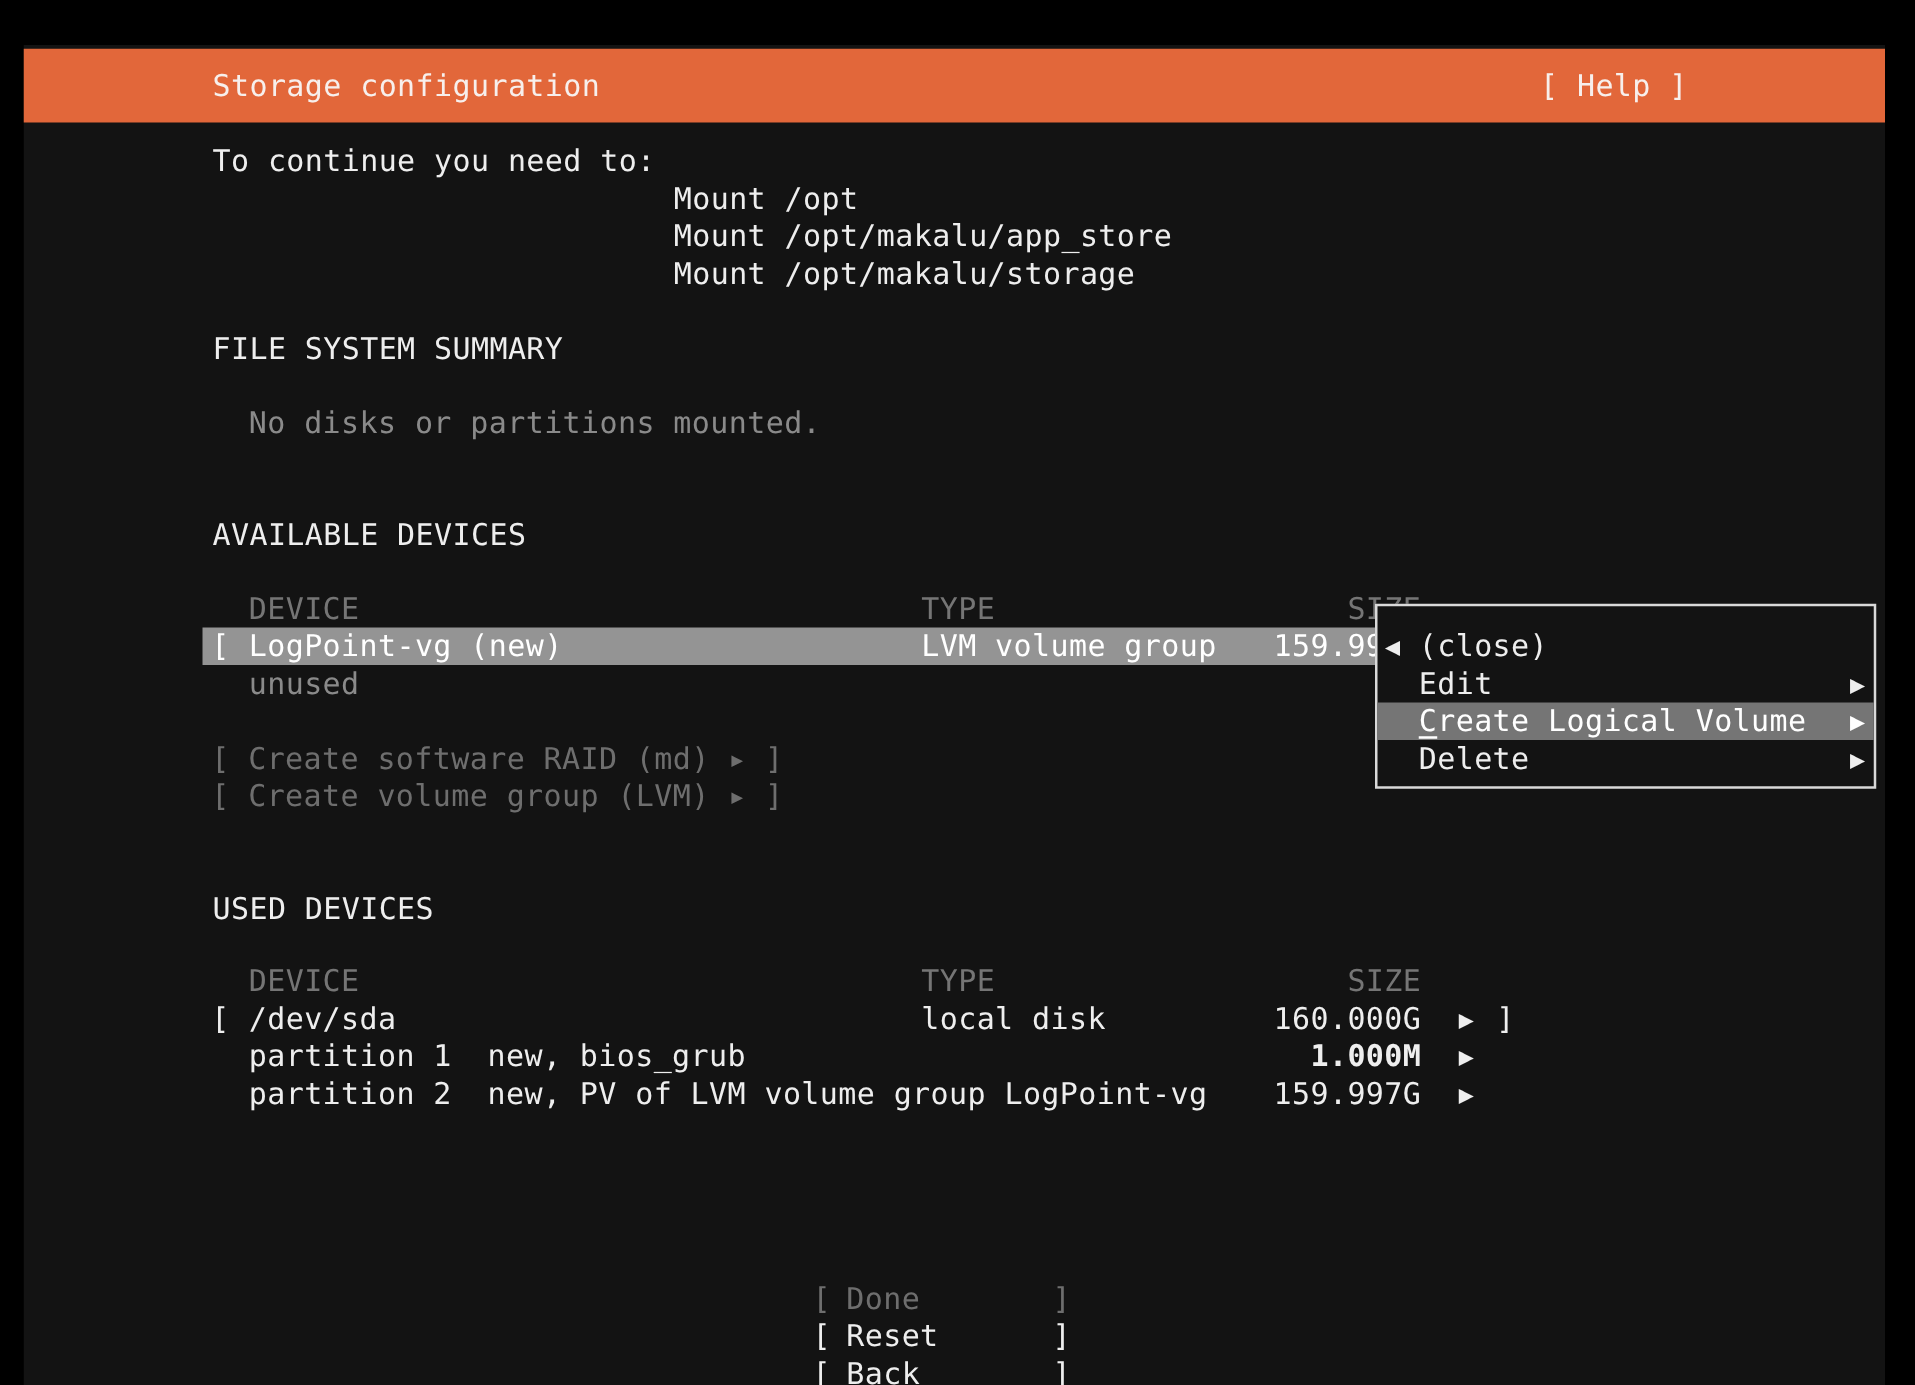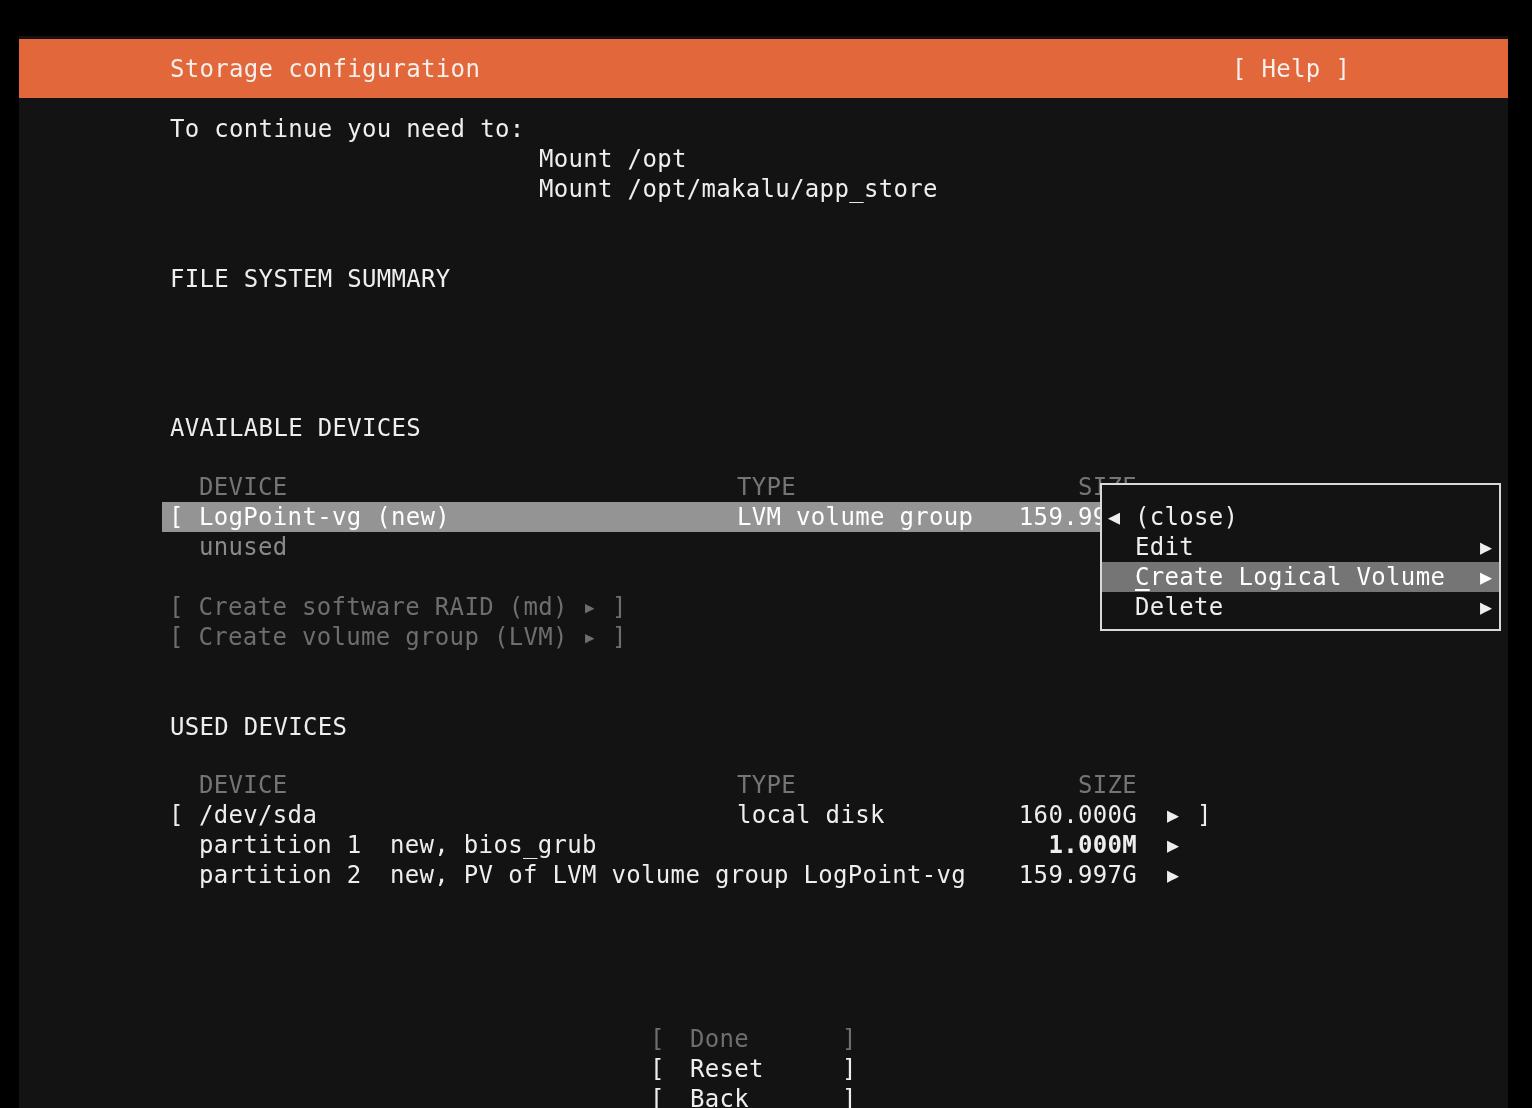--- a/index.html
+++ b/index.html
@@ -52,40 +52,42 @@
   .menu-item .mi-right{position:absolute;left:378px;}
   .menu-item.selected{background:#757575;color:#ffffff;}
   .menu-item u{text-decoration:underline;text-underline-offset:4px;}
   
   .fbtn{
     position:absolute;left:631px;width:210px;height:30px;cursor:pointer;
     background:transparent;border:none;font:inherit;color:#eeeeee;
     letter-spacing:inherit;padding:0;text-align:left;
   }
   .fbtn .bo{position:absolute;left:0;}
-  .fbtn .bl{position:absolute;left:40px;}
+  .fbtn .bl{position:absolute;left:27px;}
   .fbtn .bc{position:absolute;left:192px;}
   .fbtn.disabled{color:#6e6e6e;cursor:default;}
   .arrow{font-size:20px;}
 </style>
 </head>
 <body>
 
 <div class="screen">
 
   <div class="titlebar">
     <span class="title">Storage configuration</span>
     <button class="help">[ Help ]</button>
   </div>
 
   <div class="line" style="left:151px;top:78px;">To continue you need to:</div>
   <div class="line" style="left:520px;top:108px;">Mount /opt</div>
   <div class="line" style="left:520px;top:138px;">Mount /opt/makalu/app_store</div>
+  <div class="line" style="left:520px;top:168px;">Mount /opt/makalu/storage</div>
 
   <div class="line" style="left:151px;top:228px;">FILE SYSTEM SUMMARY</div>
+  <div class="line dim" style="left:180px;top:287px;">No disks or partitions mounted.</div>
 
   <div class="line" style="left:151px;top:377px;">AVAILABLE DEVICES</div>
 
   <div class="line colhead c-device" style="top:436px;">DEVICE</div>
   <div class="line colhead c-type" style="top:436px;">TYPE</div>
   <div class="line colhead c-size" style="top:436px;">SIZE</div>
 
   <div class="rowbar" style="top:466px;">
     <span class="line c-bracket">[</span>
     <span class="line c-device">LogPoint-vg (new)</span>

